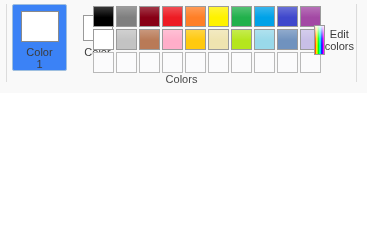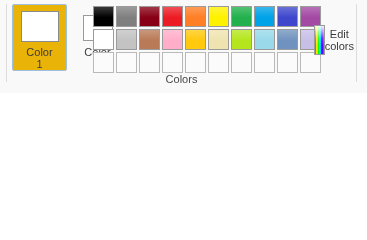--- a/index.html
+++ b/index.html
@@ -38,21 +38,21 @@
     box-sizing: border-box;
     display: flex;
     flex-direction: column;
     align-items: center;
     justify-content: flex-start;
     border: 1px solid transparent;
     border-radius: 2px;
     cursor: default;
   }
   .big-btn.selected {
-    background: #eab308;
+    background: #3b82f6;
     border: 1px solid #9fbfdf;
   }
   .big-btn .swatch-box {
     margin-top: 6px;
     box-sizing: border-box;
     background: #ffffff;
     border: 1px solid #9a9a9a;
   }
   #color1-button { left: 12px; }
   #color2-button { left: 70px; }

